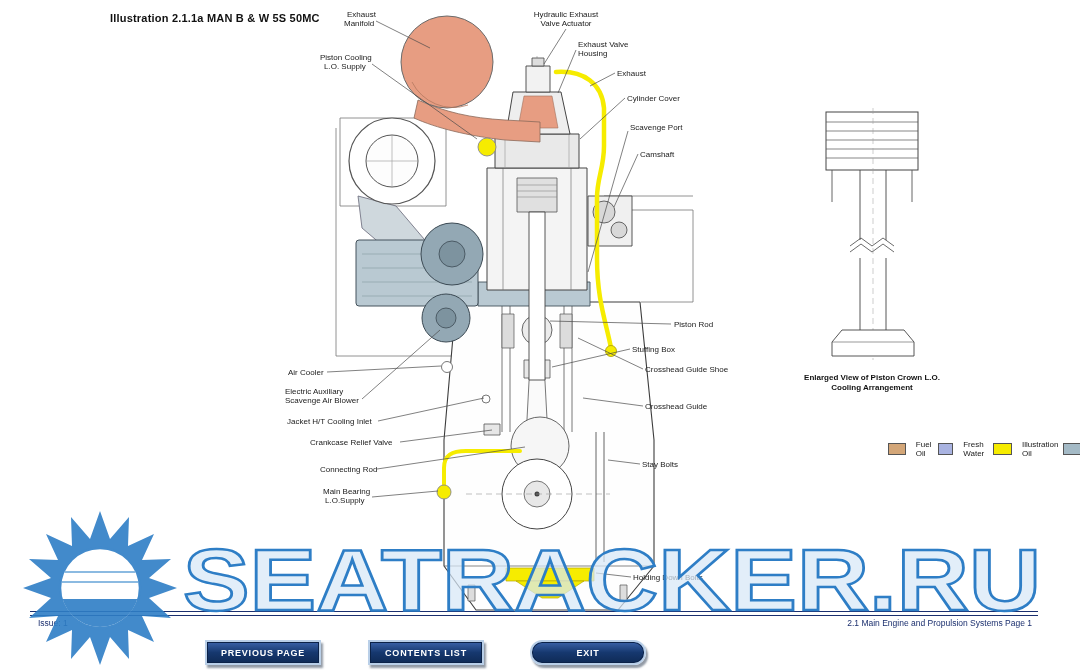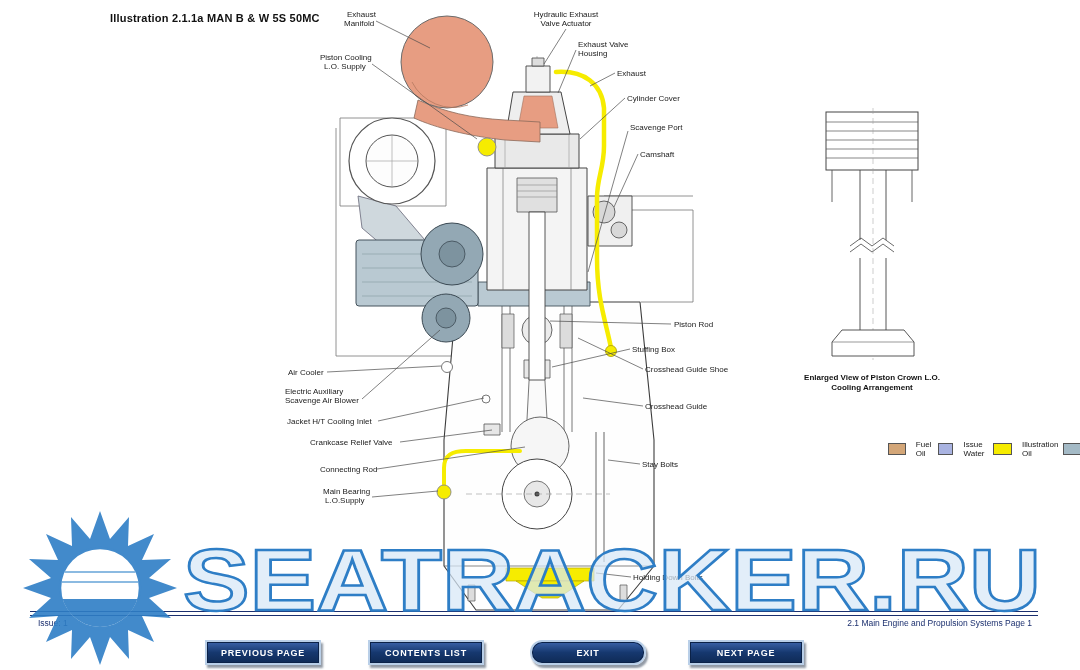--- a/index.html
+++ b/index.html
@@ -211,21 +211,21 @@
     </g>
   </svg>
 
   <div class="abs legend">
     <div class="legend-row">
       <span class="swatch" style="background-color: rgb(211, 166, 120);"></span>
       <span class="legend-label">Fuel Oil</span>
     </div>
     <div class="legend-row">
       <span class="swatch" style="background-color: rgb(169, 179, 225);"></span>
-      <span class="legend-label">Issue Water</span>
+      <span class="legend-label">Fresh Water</span>
     </div>
     <div class="legend-row">
       <span class="swatch" style="background-color: rgb(246, 236, 0);"></span>
       <span class="legend-label">Illustration Oil</span>
     </div>
     <div class="legend-row">
       <span class="swatch" style="background-color: rgb(164, 186, 198);"></span>
       <span class="legend-label">Camshaft Air</span>
     </div>
     <div class="legend-row">
@@ -251,15 +251,14 @@
       <rect x="58" y="599" width="84" height="32" fill="#2e7ec6" clip-path="url(#sunclip)"></rect>
       <line x1="62" y1="572" x2="138" y2="572" stroke="#7fb3de" stroke-width="2" clip-path="url(#sunclip)"></line>
       <line x1="62" y1="582" x2="138" y2="582" stroke="#7fb3de" stroke-width="2" clip-path="url(#sunclip)"></line>
     </g>
     <text x="612" y="610" text-anchor="middle" textLength="858" lengthAdjust="spacingAndGlyphs" font-family="Liberation Serif, serif" font-size="88" font-weight="bold" fill="#d7e7f6" fill-opacity="0.72" stroke="#2e7ec6" stroke-width="2.5">SEATRACKER.RU</text>
   </svg>
 
   <div class="abs nav-btn btn-contents" role="button">CONTENTS LIST</div>
   <div class="abs nav-btn btn-prev" role="button">PREVIOUS PAGE</div>
   <div class="abs nav-btn btn-exit" role="button">EXIT</div>
-  <div class="abs nav-btn btn-next" role="button">NEXT PAGE</div>
 
 </div>
 
 </body></html>

